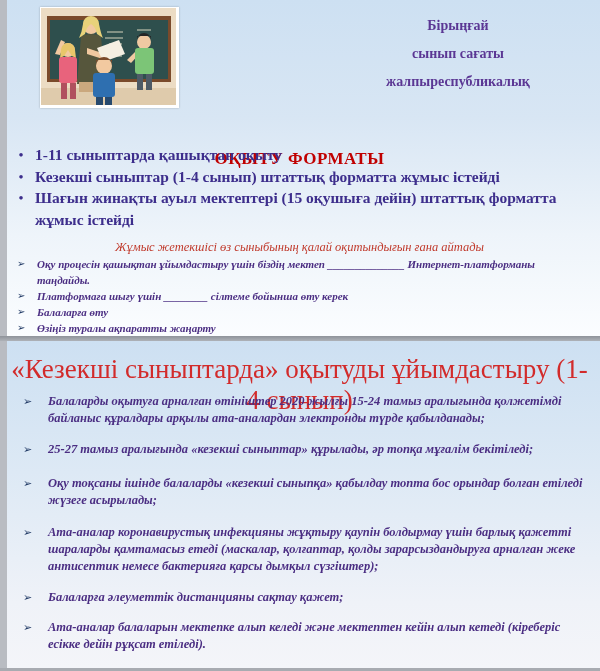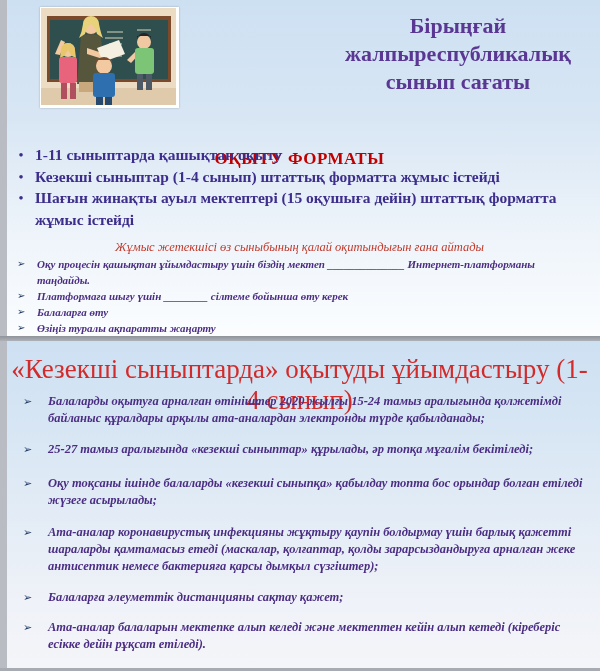--- a/index.html
+++ b/index.html
@@ -6,21 +6,21 @@
   body{width:600px;height:671px;font-family:"Liberation Serif", serif;overflow:hidden;background:#e9e9e9;}
   .deck{position:relative;width:600px;height:671px;background:#b9bcc2;}
   .slide{position:absolute;left:7px;right:0;}
   .slide1{top:0;height:336px;background:linear-gradient(180deg,#cde0f2 0%,#d8e6f4 35%,#eef4fa 70%,#fbfdff 100%);}
   .divider{position:absolute;left:0;right:0;top:336px;height:5px;background:linear-gradient(180deg,#8f939a,#aeb2b8);}
   .slide2{top:341px;height:327px;background:linear-gradient(180deg,#cde0f2 0%,#dde9f5 40%,#eff2f8 80%,#f4f5f9 100%);}
   .bottom-bar{position:absolute;left:0;right:0;bottom:0;height:3px;background:#a8abb1;}
 
   
   .illus{position:absolute;left:33px;top:7px;width:137px;height:99px;background:#fff;padding:1px;box-shadow:0 0 2px rgba(0,0,0,.25);}
-  .s1-title{position:absolute;left:310px;top:12px;width:282px;text-align:center;color:#5b3794;font-weight:bold;font-size:22px;line-height:28px;}
+  .s1-title{position:absolute;left:310px;top:12px;width:282px;text-align:center;color:#5b3794;font-weight:bold;font-size:14px;line-height:28px;}
   .s1-heading{position:absolute;left:0;top:113px;width:585px;text-align:center;color:#c00000;font-weight:bold;font-size:17px;letter-spacing:.5px;margin-top:36px;}
   .s1-bullets{position:absolute;left:0;top:144px;width:560px;}
   .s1-bullet{display:flex;color:#3d2e8c;font-weight:bold;font-size:15.5px;line-height:21.5px;}
   .s1-bullet .dot{width:28px;text-align:center;flex:0 0 28px;font-size:13px;}
   .s1-bullet .txt{flex:1;}
   .s1-sub{position:absolute;left:0;top:240px;width:585px;text-align:center;color:#c0392b;font-weight:normal;font-style:italic;font-size:12.5px;}
   .s1-arrows{position:absolute;left:10px;top:256px;width:560px;}
   .arrow-item{display:flex;font-weight:bold;}
   .s1-arrows .arrow-item{color:#4b2e83;font-size:11px;line-height:16px;}
   .arrow-item .ar{flex:0 0 20px;color:#1f3864;font-family:"DejaVu Sans",sans-serif;font-size:10px;line-height:16px;}
@@ -83,22 +83,22 @@
         <circle cx="63" cy="58" r="8" fill="#f2c9a0"></circle>
         <path d="M55 57 a8 8 0 0 1 16 0 l0 -5 -16 0 z" fill="#7a4a2b"></path>
         <rect x="52" y="65" width="22" height="24" rx="3" fill="#2e6fb0"></rect>
         <rect x="55" y="89" width="7" height="8" fill="#27496d"></rect>
         <rect x="64" y="89" width="7" height="8" fill="#27496d"></rect>
       </svg>
     </div>
 
     <div class="s1-title">
       <div>Бірыңғай</div>
+      <div>сынып сағаты</div>
       <div>жалпыреспубликалық</div>
-      <div>сынып сағаты</div>
     </div>
 
     <div class="s1-heading">ОҚЫТУ ФОРМАТЫ</div>
 
     <div class="s1-bullets">
       <div class="s1-bullet">
         <span class="dot">•</span>
         <span class="txt">1-11 сыныптарда қашықтан оқыту</span>
       </div>
       <div class="s1-bullet">

